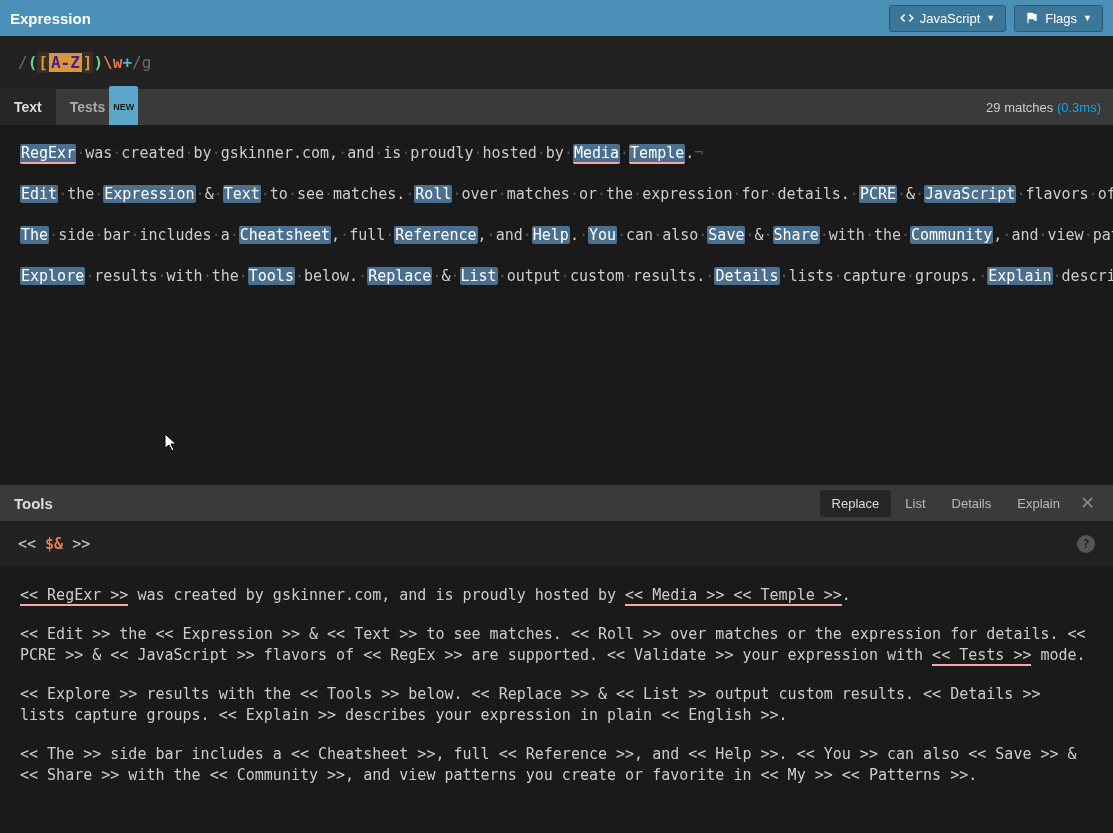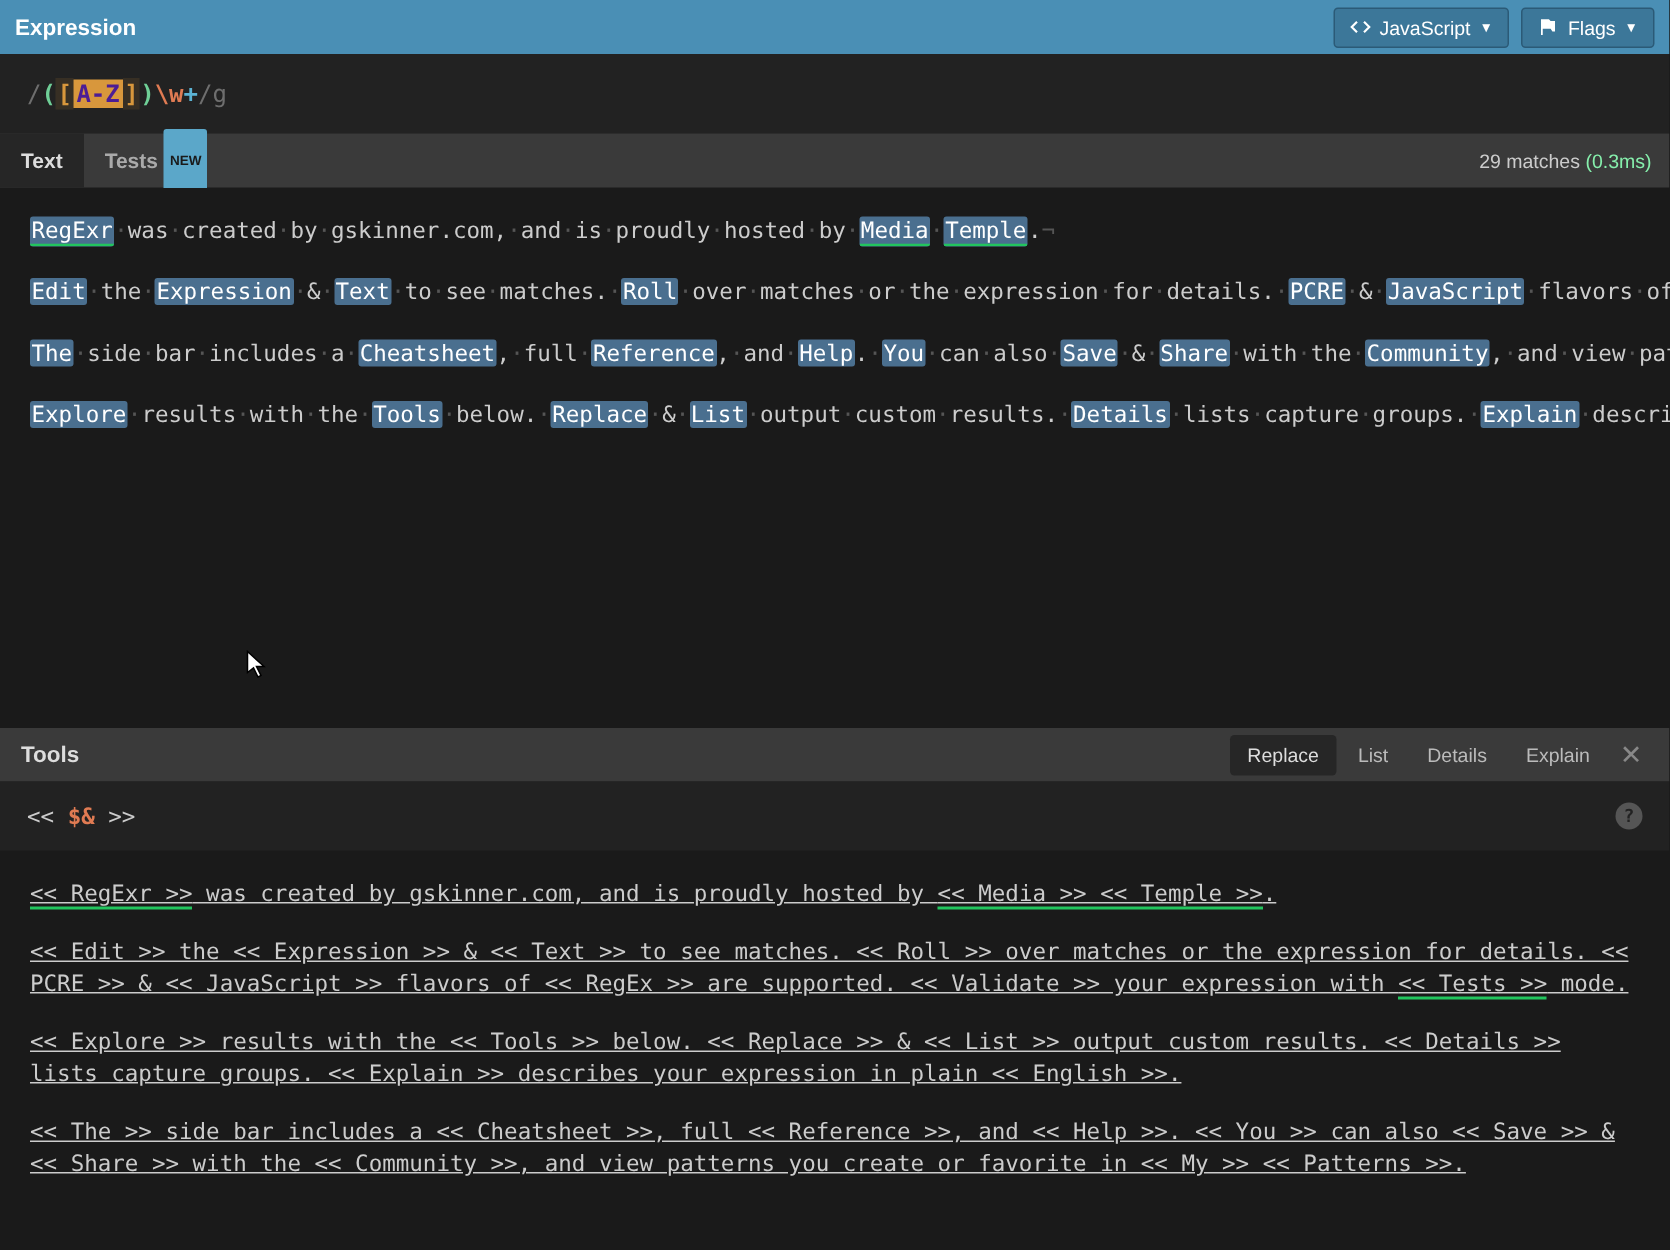--- a/index.html
+++ b/index.html
@@ -77,41 +77,41 @@
 .new-badge {
   background: #5ba7c9;
   color: #1a1a1a;
   font-size: 9px;
   font-weight: 700;
   padding: 16px 4px;
   margin-left: 4px;
   border-radius: 2px;
 }
 .match-info { font-size: 13px; color: #ccc; }
-.match-info .dim { color: #86efac; }
+.match-info .dim { color: #0ea5e9; }
 
 .text-area {
   background: #1a1a1a;
   padding: 18px 20px;
   font-family: "Menlo", "Consolas", monospace;
   font-size: 15px;
   line-height: 1.4;
   color: #ccc;
   height: 360px;
   overflow: auto;
   position: relative;
 }
 .text-area p { margin-bottom: 20px; }
 .hl {
   background: #4a6f8f;
   color: #fff;
   border-radius: 2px;
   padding: 0 1px;
 }
-.ul1 { border-bottom: 2px solid #22c55e; }
+.ul1 { border-bottom: 2px solid #fca5a5; }
 .pilcrow::after { content: "¬"; color: #555; }
 .dot { color: #555; }
 
 .tools-bar {
   background: #3a3a3a;
   height: 36px;
   display: flex;
   align-items: center;
   justify-content: space-between;
   padding: 0 12px 0 14px;
@@ -148,21 +148,21 @@
 .output-area {
   background: #1a1a1a;
   padding: 18px 20px;
   font-family: "Menlo", "Consolas", monospace;
   font-size: 15px;
   line-height: 1.4;
   color: #ccc;
   height: 240px;
   overflow: auto;
 }
-.output-area p { margin-bottom: 18px; text-decoration: underline; }
+.output-area p { margin-bottom: 18px; }
 
 .cursor-ptr {
   position: absolute;
   pointer-events: none;
 }
 svg { display: block; }
 </style>
 </head>
 <body>
 

